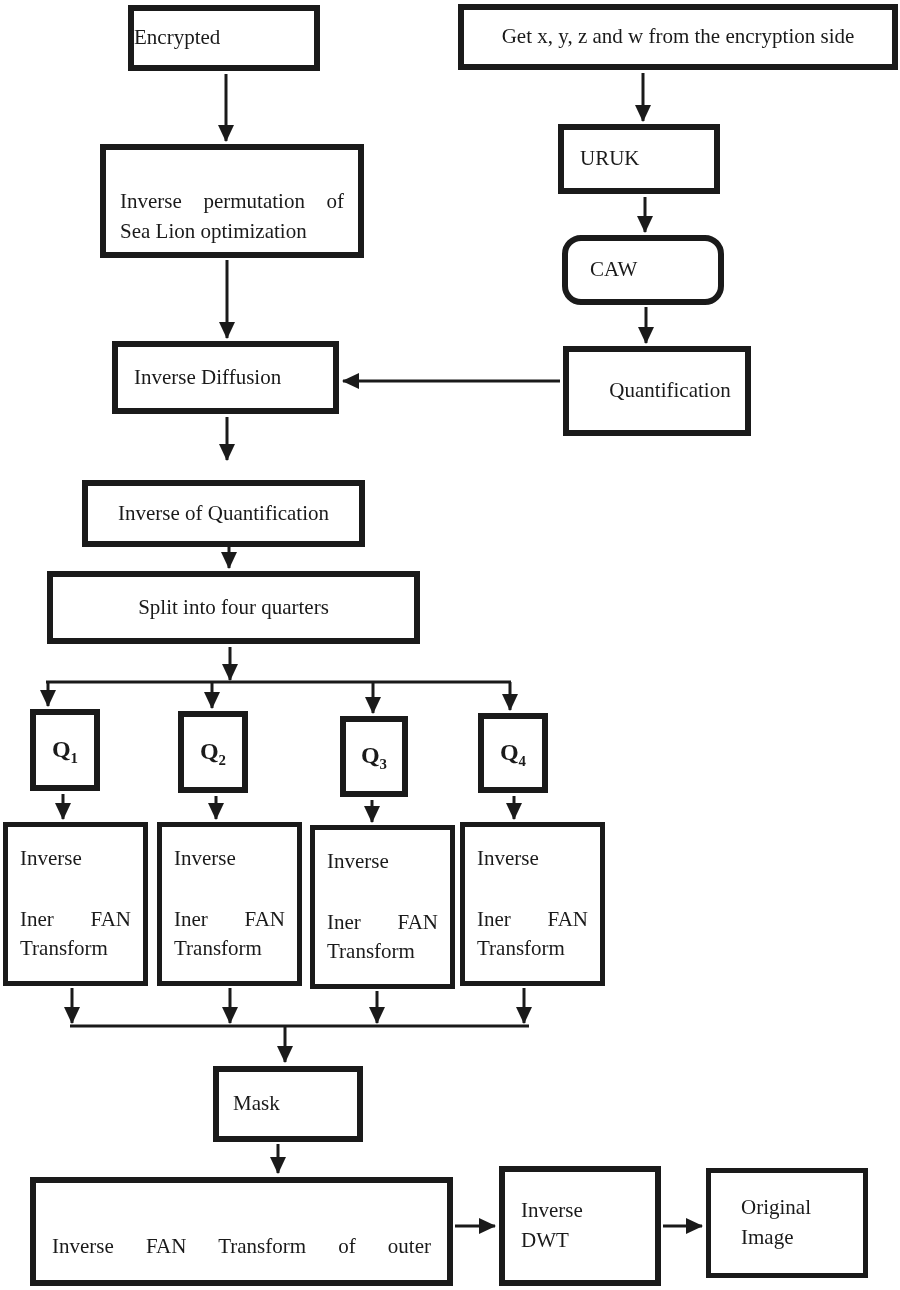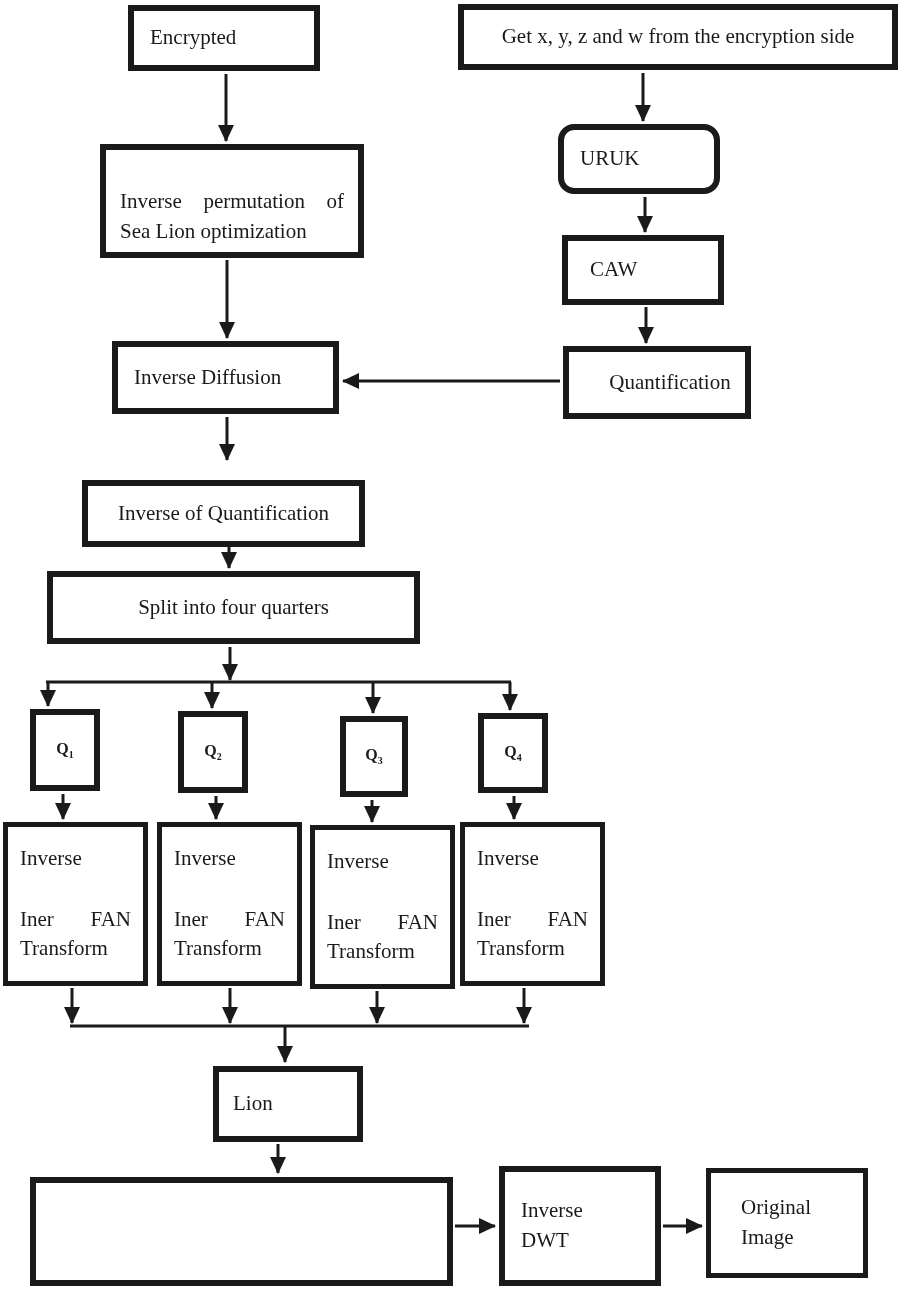--- a/index.html
+++ b/index.html
@@ -28,21 +28,21 @@
     flex-direction: column;
     justify-content: center;
     font-size: 21px;
     line-height: 1.42;
     text-align: left;
   }
   .node.thin { border-width: 5px; }
   .node.center { text-align: center; }
   .node .line { display: block; width: 100%; }
   .node .stretch { text-align: justify; text-align-last: justify; margin-top: 31px; }
-  .qlabel { font-weight: bold; font-size: 16px; }
+  .qlabel { font-weight: bold; font-size: 24px; }
   .qlabel sub { font-size: 0.62em; }
 </style>
 </head>
 <body>
 
 <div id="stage">
 
   <svg id="arrows" viewBox="0 0 900 1290">
     <defs>
       <marker id="ah" markerUnits="userSpaceOnUse" markerWidth="18" markerHeight="16" refX="16" refY="8" orient="auto">
@@ -71,46 +71,46 @@
     <line x1="230" y1="988" x2="230" y2="1023" marker-end="url(#ah)"></line>
     <line x1="377" y1="991" x2="377" y2="1023" marker-end="url(#ah)"></line>
     <line x1="524" y1="988" x2="524" y2="1023" marker-end="url(#ah)"></line>
     <line x1="70" y1="1026" x2="529" y2="1026"></line>
     <line x1="285" y1="1026" x2="285" y2="1062" marker-end="url(#ah)"></line>
     <line x1="278" y1="1144" x2="278" y2="1173" marker-end="url(#ah)"></line>
     <line x1="455" y1="1226" x2="495" y2="1226" marker-end="url(#ah)"></line>
     <line x1="663" y1="1226" x2="702" y2="1226" marker-end="url(#ah)"></line>
   </svg>
 
-  <div class="node" style="left:128px; top:5px; width:192px; height:66px; padding-left:16px;">
+  <div class="node" style="left:128px; top:5px; width:192px; height:66px; ">
     <span class="line">Encrypted</span>
   </div>
 
   <div class="node center" style="left:458px; top:4px; width:440px; height:66px;align-items:flex-end;">
     <span class="line">Get x, y, z and w from the encryption side</span>
   </div>
 
   <div class="node" style="left:100px; top:144px; width:264px; height:114px; padding:0 14px;">
     <span class="line stretch">Inverse permutation of</span>
     <span class="line">Sea Lion optimization</span>
   </div>
 
-  <div class="node" style="left:558px; top:124px; width:162px; height:70px; padding-left:16px;border-radius:16px;">
+  <div class="node" style="left:558px; top:124px; width:162px; height:70px; padding-left:16px;">
     <span class="line">URUK</span>
   </div>
 
-  <div class="node" style="left:562px; top:235px; width:162px; height:70px; padding-left:22px;">
+  <div class="node" style="left:562px; top:235px; width:162px; height:70px; padding-left:22px;border-radius:19px;">
     <span class="line">CAW</span>
   </div>
 
   <div class="node" style="left:112px; top:341px; width:227px; height:73px; padding-left:16px;">
     <span class="line">Inverse Diffusion</span>
   </div>
 
-  <div class="node center" style="left:563px; top:346px; width:188px; height:73px;padding-left:26px;">
+  <div class="node center" style="left:563px; top:346px; width:188px; height:90px;padding-left:26px;">
     <span class="line">Quantification</span>
   </div>
 
   <div class="node center" style="left:82px; top:480px; width:283px; height:67px;">
     <span class="line">Inverse of Quantification</span>
   </div>
 
   <div class="node center" style="left:47px; top:571px; width:373px; height:73px;">
     <span class="line">Split into four quarters</span>
   </div>
@@ -143,24 +143,25 @@
     <span class="line stretch">Iner FAN</span>
     <span class="line">Transform</span>
   </div>
   <div class="node thin" style="left:460px; top:822px; width:145px; height:164px; padding:0 12px;">
     <span class="line">Inverse</span>
     <span class="line stretch">Iner FAN</span>
     <span class="line">Transform</span>
   </div>
 
   <div class="node" style="left:213px; top:1066px; width:150px; height:76px; padding-left:14px;">
-    <span class="line">Lion</span>
+    <span class="line">Mask</span>
   </div>
 
   <div class="node" style="left:30px; top:1177px; width:423px; height:109px; padding:0 16px;">
+    <span class="line stretch">Inverse FAN Transform of outer</span>
   </div>
 
   <div class="node" style="left:499px; top:1166px; width:162px; height:120px; padding-left:16px;">
     <span class="line">Inverse</span>
     <span class="line">DWT</span>
   </div>
 
   <div class="node thin" style="left:706px; top:1168px; width:162px; height:110px; padding-left:30px;">
     <span class="line">Original</span>
     <span class="line">Image</span>

